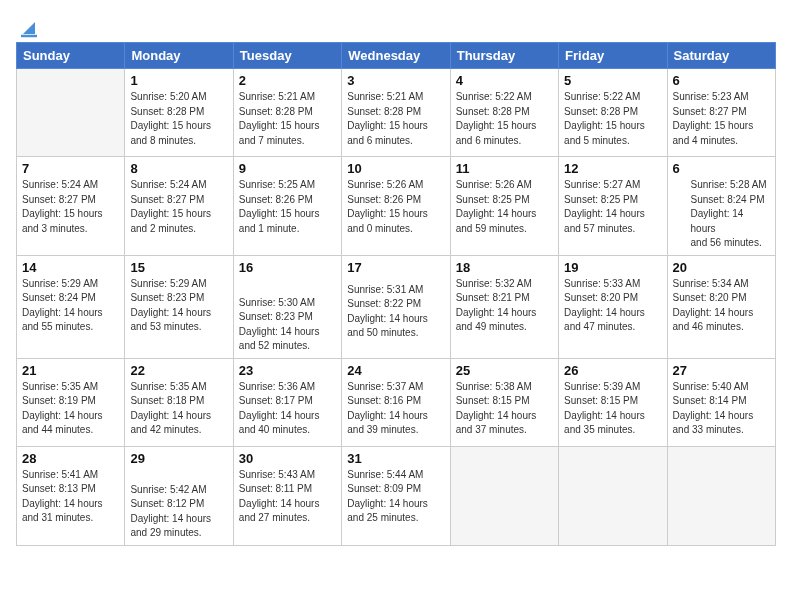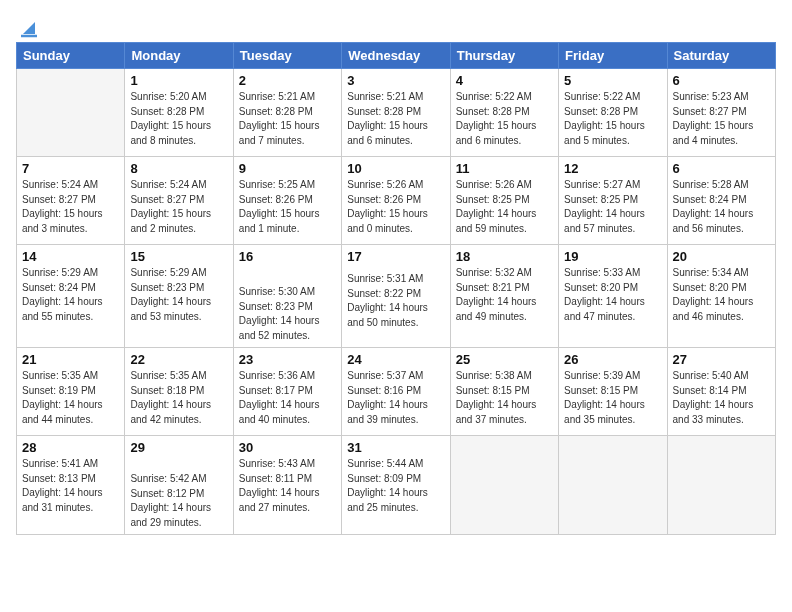--- a/index.html
+++ b/index.html
@@ -203,21 +203,21 @@
           </td>
           <td>
             <span class="day-num">12</span>
             <div class="day-info" style="white-space: pre-line;">Sunrise: 5:27 AM
 Sunset: 8:25 PM
 Daylight: 14 hours
 and 57 minutes.</div>
           </td>
           <td>
             <span class="day-num">6</span>
-            <div class="day-info" style="white-space: pre-line;">Sunrise: 5:28 AM
+            <div class="day-info" style="white-space: pre-line; margin-left: 18px;">Sunrise: 5:28 AM
 Sunset: 8:24 PM
 Daylight: 14 hours
 and 56 minutes.</div>
           </td>
         </tr>
         <tr class="week-row">
           <td>
             <span class="day-num">14</span>
             <div class="day-info" style="white-space: pre-line;">Sunrise: 5:29 AM
 Sunset: 8:24 PM

